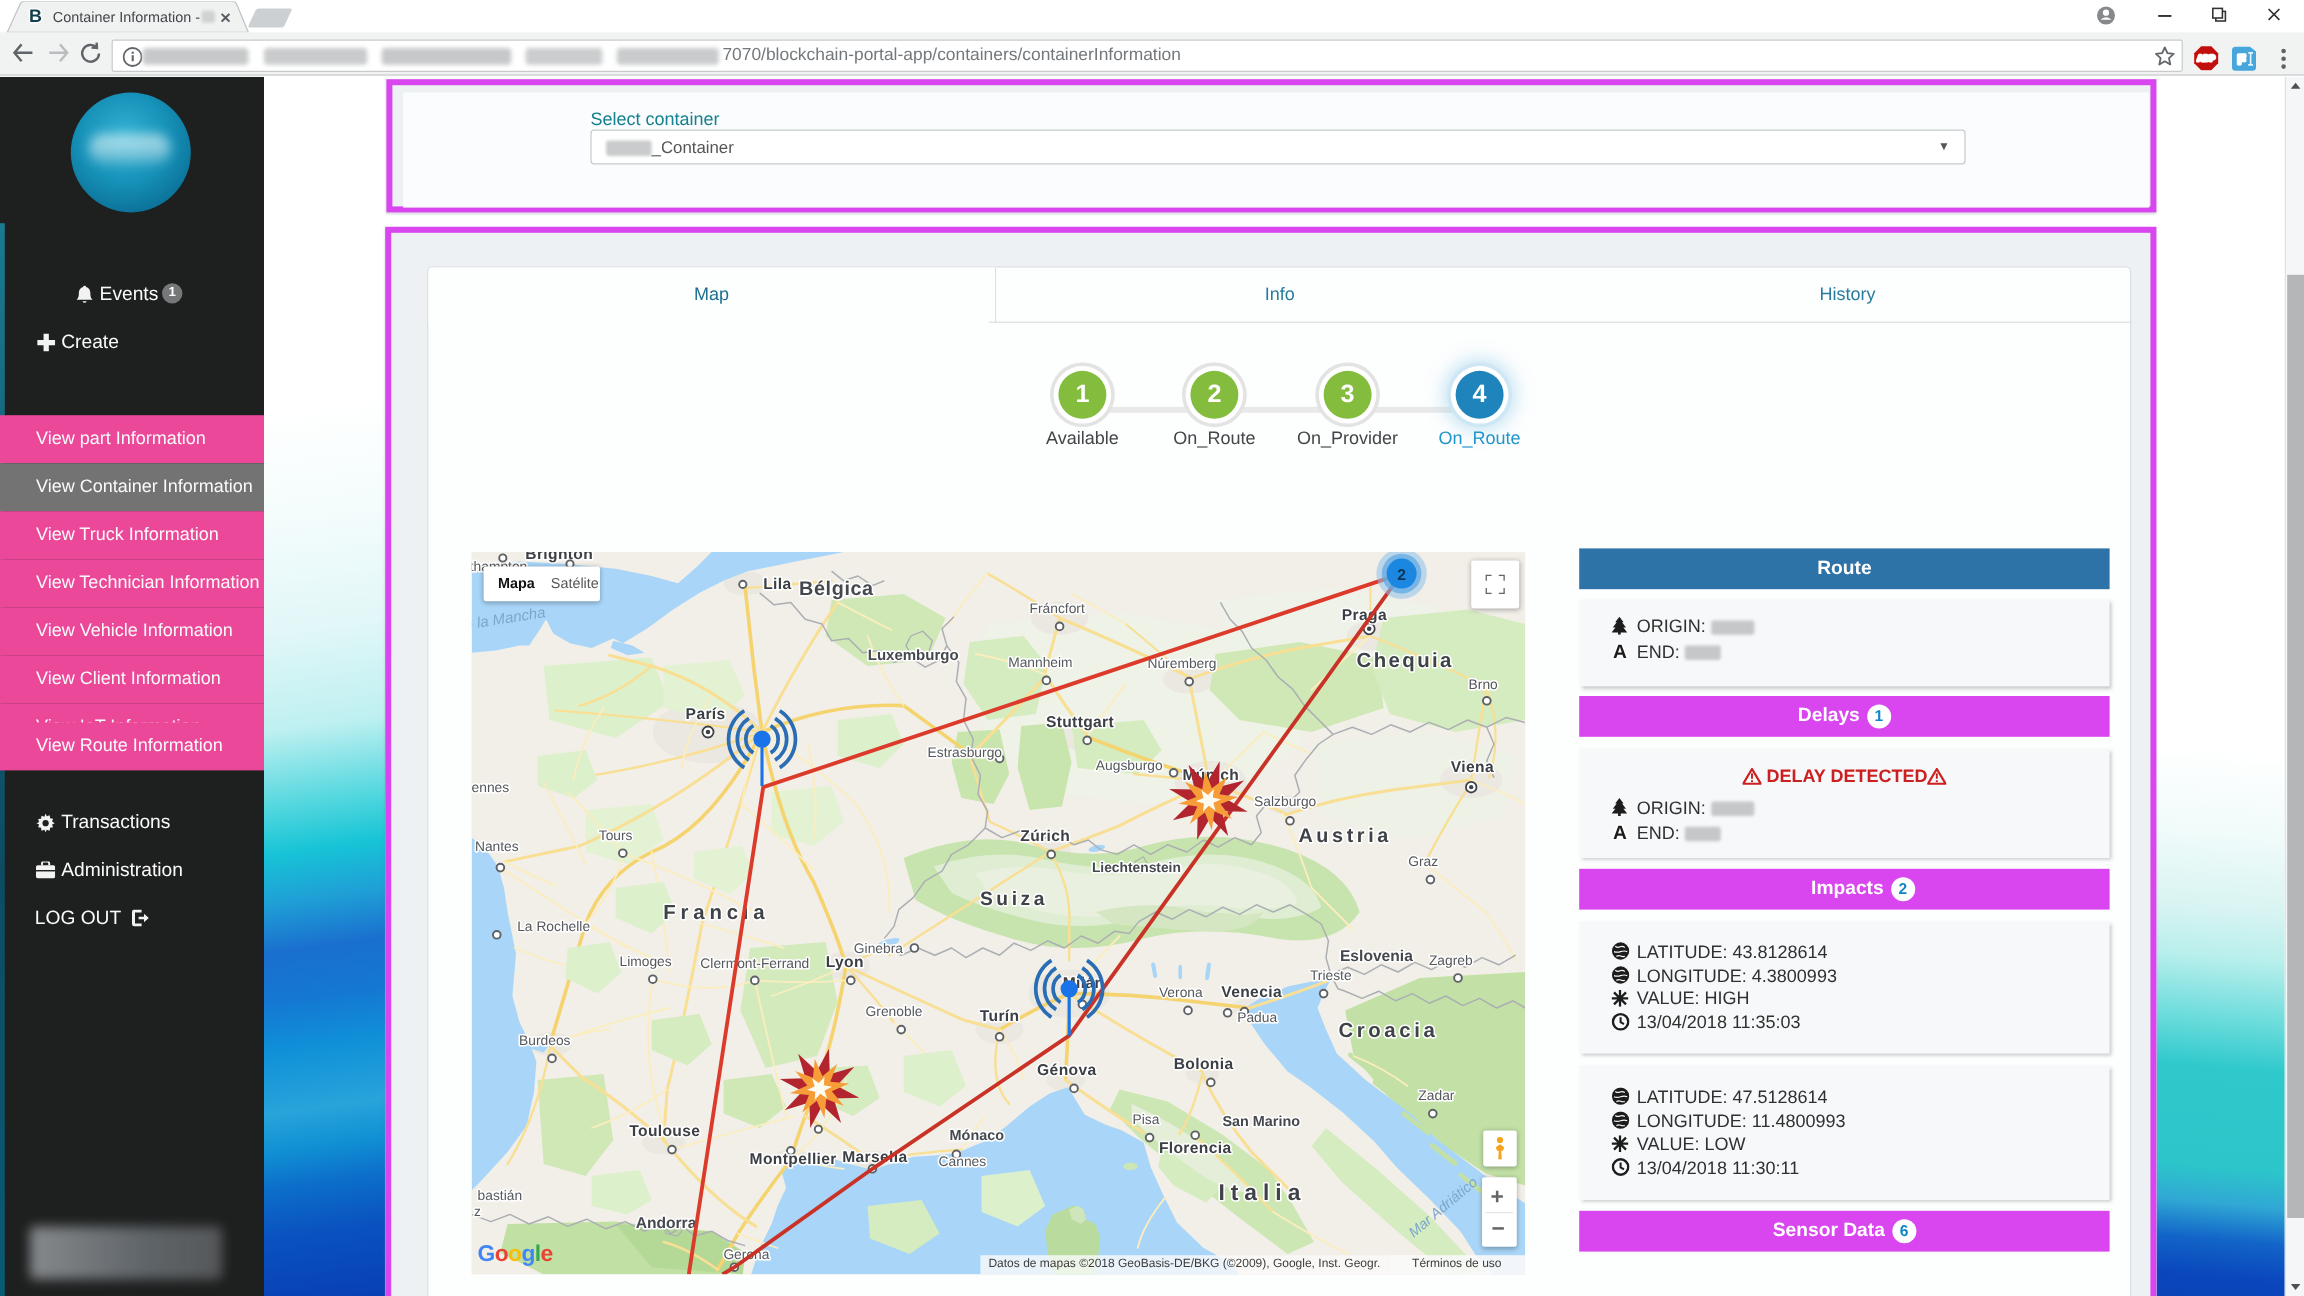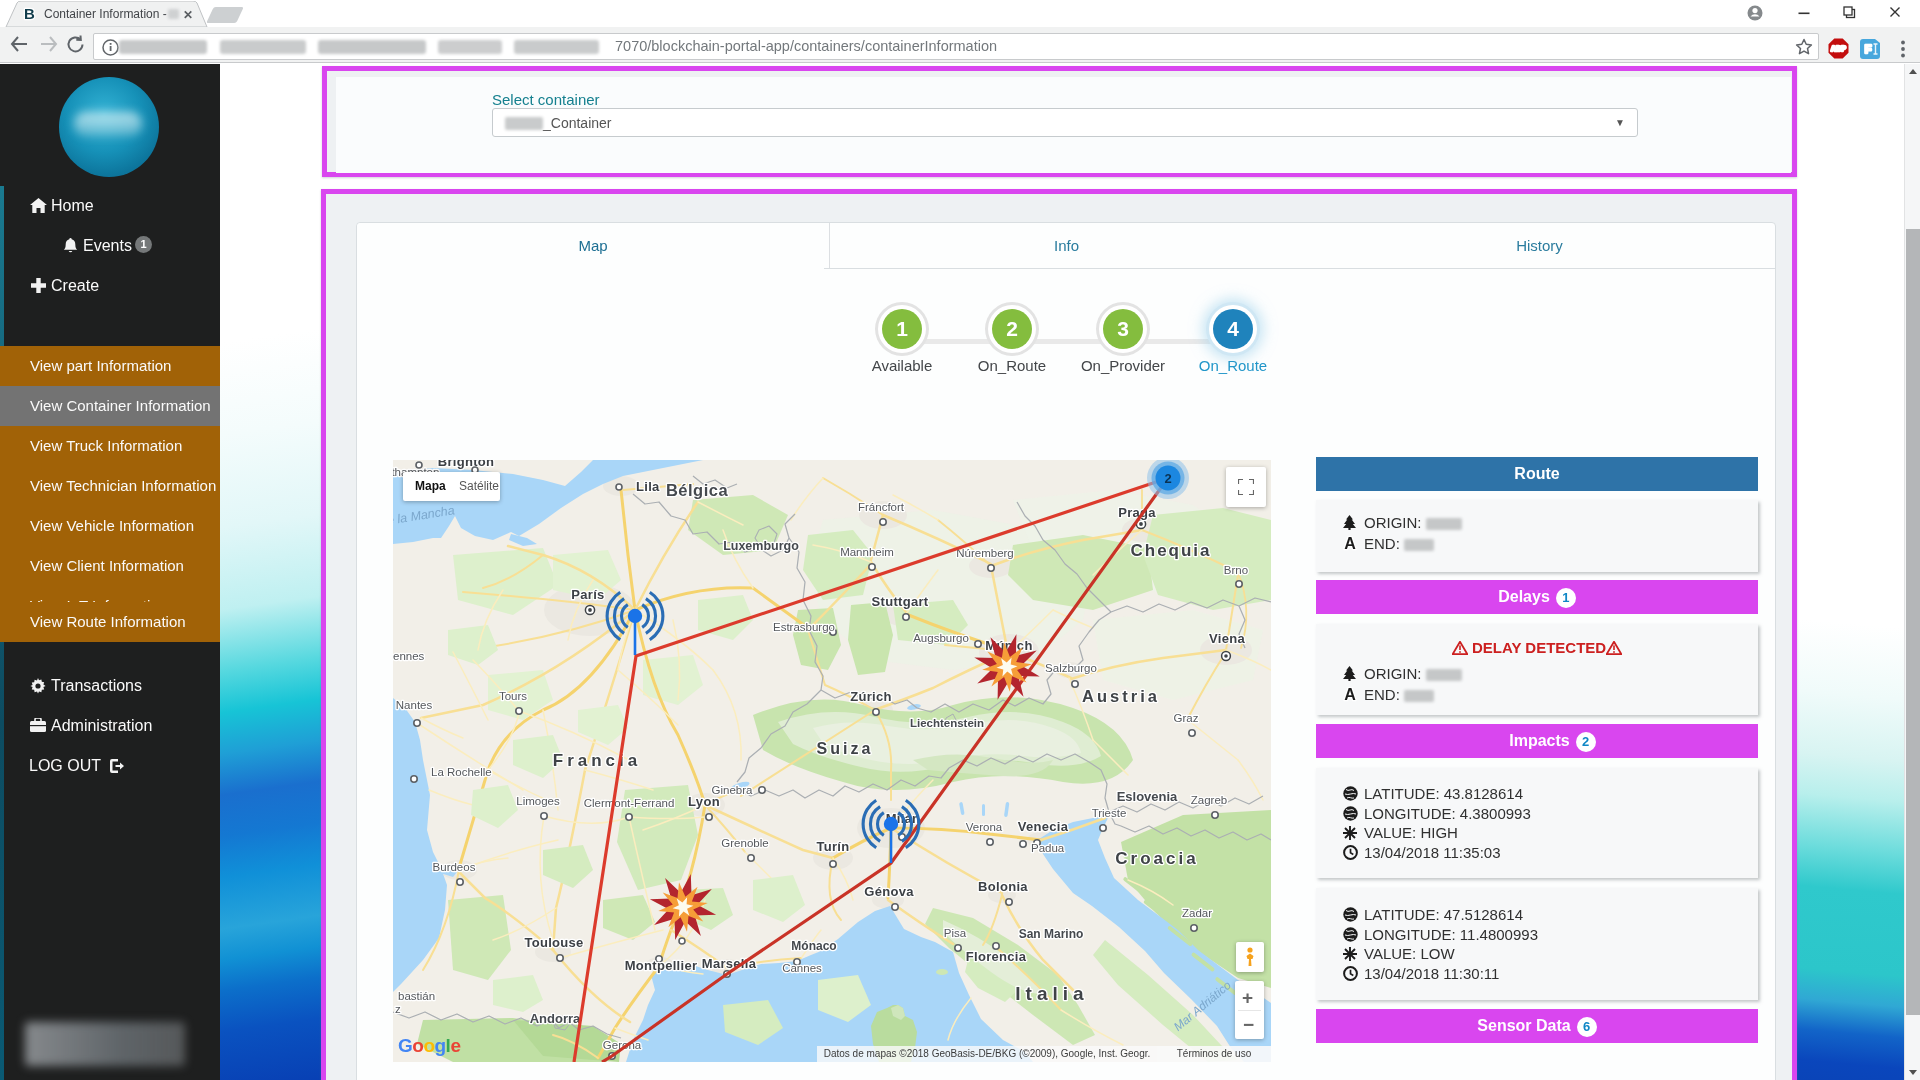--- a/index.html
+++ b/index.html
@@ -26,21 +26,21 @@
    background:linear-gradient(185deg,#ffffff 0%,#ffffff 55%,#f0fbfa 62%,#d8f4f2 68%,#b8efec 72%,#6cdcdc 77%,#2fc9cc 81%,#2cc6ca 89%,#30a8d4 92%,#1264c8 95%,#0a46bc 98%,#0a44b8 100%); }
 
 
 #sidebar { position:absolute; left:0; top:0; width:220px; height:1016px; background:#1e1f1f; }
 #sidestrip { position:absolute; left:0; top:122px; width:4px; height:894px; background:linear-gradient(180deg,#1a7a90 0%,#136077 30%,#0d4c61 60%,#0a5a74 100%); }
 #logo { position:absolute; left:59px; top:13px; width:100px; height:100px; border-radius:50%; background:radial-gradient(circle at 45% 38%, #35b4d6 0%, #1691b8 45%, #0d769d 72%, #0a618a 100%); }
 #logoblur { position:absolute; left:74px; top:48px; width:68px; height:24px; border-radius:12px; background:linear-gradient(180deg,rgba(215,240,245,.8),rgba(150,205,220,.45)); filter:blur(5px); }
 .mitem { position:absolute; left:0; width:220px; height:40px; color:#fafafa; font-size:16px; line-height:40px; }
 .mitem .ic { position:absolute; left:29px; top:12px; width:18px; text-align:center; line-height:0; }
 .mitem .tx { position:absolute; left:51px; }
-.sub { background:#a16207; font-size:15px; }
+.sub { background:#ec4899; font-size:15px; }
 .sub .tx { left:30px; }
 .sel { background:#737373; }
 #evbadge { position:absolute; left:103px; top:10px; width:17px; height:17px; background:#757879; border-radius:50%; color:#fff; font-size:11px; line-height:17px; text-align:center; font-weight:bold; }
 #botlogo { position:absolute; left:25px; top:958px; width:160px; height:44px; background:linear-gradient(90deg,rgba(190,195,200,.65),rgba(160,170,178,.5) 60%,rgba(190,195,200,.35)); filter:blur(5px); border-radius:4px; }
 
 
 .panel { position:absolute; background:#eef1f3; border:5px solid #d946ef; box-shadow:0 1px 2px rgba(120,130,140,.35); }
 .card0 { position:absolute; background:#fafcfd; }
 #panel1 { left:322px; top:2px; width:1475px; height:111px; }
 #p1card { left:9px; top:6px; width:1455px; height:96px; }
@@ -113,21 +113,21 @@
   <svg style="position:absolute;left:8px;top:5px;" width="17" height="17" viewBox="0 0 17 17">
       <circle cx="8.5" cy="8.5" r="7.5" fill="none" stroke="#62666a" stroke-width="1.5"></circle>
       <rect x="7.7" y="7" width="1.8" height="5" fill="#62666a"></rect>
       <rect x="7.7" y="4" width="1.8" height="1.8" fill="#62666a"></rect>
     </svg>
   <div style="position:absolute;left:25px;top:6px;width:88px;height:14px;background:#c6c8c9;border-radius:3px;filter:blur(1.6px);"></div>
   <div style="position:absolute;left:126px;top:6px;width:86px;height:14px;background:#c9cbcc;border-radius:3px;filter:blur(1.6px);"></div>
   <div style="position:absolute;left:224px;top:6px;width:108px;height:14px;background:#c6c8c9;border-radius:3px;filter:blur(1.6px);"></div>
   <div style="position:absolute;left:344px;top:6px;width:64px;height:14px;background:#cccdce;border-radius:3px;filter:blur(1.6px);"></div>
   <div style="position:absolute;left:420px;top:6px;width:85px;height:14px;background:#c9cbcc;border-radius:3px;filter:blur(1.6px);"></div>
-  <div style="position:absolute;left:508px;top:4px;font-size:14.5px;color:#73787c;margin-left:13px;">7070/blockchain-portal-app/containers/containerInformation</div>
+  <div style="position:absolute;left:508px;top:4px;font-size:14.5px;color:#73787c;">7070/blockchain-portal-app/containers/containerInformation</div>
   <svg style="position:absolute;left:1701px;top:4px;" width="18" height="18" viewBox="0 0 18 18">
       <path d="M9 1.5 l2.2 4.8 5.2 0.6 -3.9 3.6 1.05 5.2 -4.55 -2.6 -4.55 2.6 1.05 -5.2 -3.9 -3.6 5.2 -0.6 z" fill="none" stroke="#61656a" stroke-width="1.5" stroke-linejoin="round"></path>
     </svg>
 </div>
 <svg class="abs" style="left:1828px;top:38px;" width="21" height="21" viewBox="0 0 21 21">
     <path d="M6.3 0.5 h8.4 l5.8 5.8 v8.4 l-5.8 5.8 h-8.4 l-5.8 -5.8 v-8.4 z" fill="#c30e0e"></path>
     <text x="10.5" y="13" font-size="6.8" font-weight="bold" fill="#fff" text-anchor="middle" letter-spacing="0.2">ABP</text>
   </svg>
 <svg class="abs" style="left:1859px;top:38px;" width="22" height="22" viewBox="0 0 22 22">
     <path d="M4 1 h12 l5 4 v13 q0 3 -3 3 h-14 q-3 0 -3 -3 v-14 q0 -3 3 -3" fill="#47a7dd"></path>
@@ -141,26 +141,20 @@
   </svg>
 
 <div id="page">
   <div id="bgleft"></div>
   <div id="bgright"></div>
 
   <div id="sidebar">
     <div id="sidestrip"></div>
     <div id="logo"></div>
     <div id="logoblur"></div>
-    <div class="mitem" style="top:122px;">
-        <span class="ic"><svg width="17" height="15" viewBox="0 0 17 15">
-            <path d="M8.5 0 L17 7 h-2.3 v8 h-4.2 v-5 h-4 v5 H2.3 v-8 H0 Z" fill="#f2f2f2"></path>
-          </svg></span>
-        <span class="tx">Home</span>
-      </div>
     <div class="mitem" style="top:162px;margin-left:32px;">
         <span class="ic"><svg width="15" height="16" viewBox="0 0 15 16">
             <path d="M7.5 0 a1.2 1.2 0 0 1 1.2 1.2 c2.4 .6 3.6 2.6 3.6 5 c0 3.5 .8 4.6 1.9 5.5 h-13.4 c1.1 -.9 1.9 -2 1.9 -5.5 c0 -2.4 1.2 -4.4 3.6 -5 a1.2 1.2 0 0 1 1.2 -1.2 z" fill="#f2f2f2"></path>
             <path d="M5.7 13 a1.9 1.9 0 0 0 3.6 0 z" fill="#f2f2f2"></path>
           </svg></span>
         <span class="tx">Events</span>
         <span id="evbadge">1</span>
       </div>
     <div class="mitem" style="top:202px;">
         <span class="ic"><svg width="15" height="15" viewBox="0 0 15 15">

